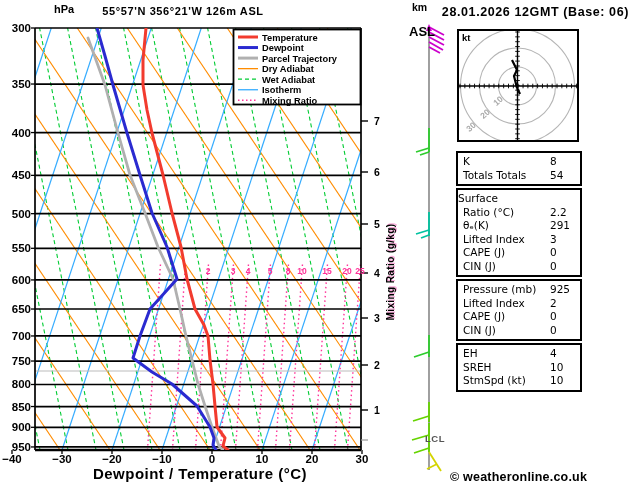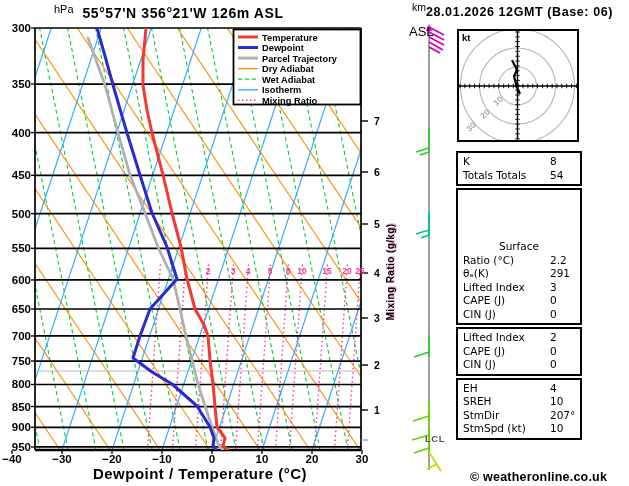--- a/index.html
+++ b/index.html
@@ -1,30 +1,30 @@
 <!DOCTYPE html>
 <html><head>
 <meta charset="utf-8">
 <style>
   html,body{margin:0;padding:0;background:#fff;}
   .stage{position:relative;width:629px;height:486px;background:#fff;overflow:hidden;
          font-family:"Liberation Sans",sans-serif;color:#000;}
   .abs{position:absolute;white-space:nowrap;}
-  .ttl{font-weight:bold;font-size:14px;letter-spacing:.6px;}
-  .unit{font-weight:normal;font-size:11px;padding-left:48px;}
+  .ttl{font-weight:bold;font-size:11px;letter-spacing:.6px;}
+  .unit{font-weight:bold;font-size:11px;padding-left:48px;}
   .xlab{font-weight:bold;font-size:15px;letter-spacing:.5px;text-align:center;}
   .mixlab{font-weight:bold;font-size:10px;letter-spacing:.4px;
           text-shadow:1.2px 1.2px 0 #f8a8d8;}
   .lcl{font-weight:bold;font-size:9.5px;color:#555;letter-spacing:.5px;padding-left:48px;}
   .kt{font-weight:bold;font-size:9.5px;}
-  .footer{font-weight:bold;font-size:12.5px;letter-spacing:.2px;margin-left:20px;}
+  .footer{font-weight:bold;font-size:12.5px;letter-spacing:.2px;}
   .panel{position:absolute;left:456px;top:151px;width:126px;
          font-family:"DejaVu Sans",sans-serif;font-size:10.5px;}
   .sec{border:2px solid #000;background:#fff;margin-bottom:2px;padding:2px 0 2px 0;}
-  .sec .hdr{text-align:center;line-height:13.5px;margin-top:48px;}
+  .sec .hdr{line-height:13.5px;}
   .sec .row{position:relative;line-height:13.5px;height:13.5px;}
   .sec .lab{position:absolute;left:5px;}
   .sec .val{position:absolute;left:92px;}
   svg text{font-family:"Liberation Sans",sans-serif;font-weight:bold;}
 </style>
 </head>
 <body>
 
 <div class="stage">
 
@@ -297,21 +297,21 @@
       </g>
       <text x="500" y="103" font-size="8.5" text-anchor="middle" fill="#aaa" transform="rotate(-42 500 103)">10</text>
       <text x="487" y="116" font-size="8.5" text-anchor="middle" fill="#aaa" transform="rotate(-42 487 116)">20</text>
       <text x="473" y="129" font-size="8.5" text-anchor="middle" fill="#aaa" transform="rotate(-42 473 129)">30</text>
     </svg>
 
   <div class="abs unit" style="left:6px;top:3px">hPa</div>
   <div class="abs ttl" style="left:38px;top:5px;width:290px;text-align:center">55°57'N 356°21'W 126m ASL</div>
   <div class="abs unit" style="left:364px;top:1px;font-size:10.5px">km</div>
   <div class="abs unit" style="left:361px;top:24px;font-size:13px">ASL</div>
-  <div class="abs ttl" style="left:410px;top:5px;width:219px;text-align:center;font-size:12.5px">28.01.2026 12GMT (Base: 06)</div>
+  <div class="abs ttl" style="left:410px;top:5px;width:219px;text-align:right;font-size:12.5px">28.01.2026 12GMT (Base: 06)</div>
 
   <div class="abs mixlab" style="left:390px;top:272px;transform:translate(-50%,-50%) rotate(-90deg)">Mixing Ratio (g/kg)</div>
 
   <div class="abs lcl" style="left:377px;top:433px">LCL</div>
 
   <div class="abs xlab" style="left:35px;top:465px;width:330px">Dewpoint / Temperature (°C)</div>
 
   <div class="abs kt" style="left:462px;top:32px">kt</div>
 
   <div class="panel" id="panel">
@@ -343,20 +343,24 @@
           <span class="lab">CAPE (J)</span>
           <span class="val">0</span>
         </div>
         <div class="row">
           <span class="lab">CIN (J)</span>
           <span class="val">0</span>
         </div>
       </div>
       <div class="sec">
         <div class="row">
+          <span class="lab">Pressure (mb)</span>
+          <span class="val">925</span>
+        </div>
+        <div class="row">
           <span class="lab">Lifted Index</span>
           <span class="val">2</span>
         </div>
         <div class="row">
           <span class="lab">CAPE (J)</span>
           <span class="val">0</span>
         </div>
         <div class="row">
           <span class="lab">CIN (J)</span>
           <span class="val">0</span>
@@ -365,24 +369,20 @@
       <div class="sec">
         <div class="row">
           <span class="lab">EH</span>
           <span class="val">4</span>
         </div>
         <div class="row">
           <span class="lab">SREH</span>
           <span class="val">10</span>
         </div>
         <div class="row">
-          <span class="lab">StmDir</span>
-          <span class="val">207°</span>
-        </div>
-        <div class="row">
           <span class="lab">StmSpd (kt)</span>
           <span class="val">10</span>
         </div>
       </div>
     </div>
 
   <div class="abs footer" style="left:450px;top:470px">© weatheronline.co.uk</div>
 </div>
 
 </body></html>

